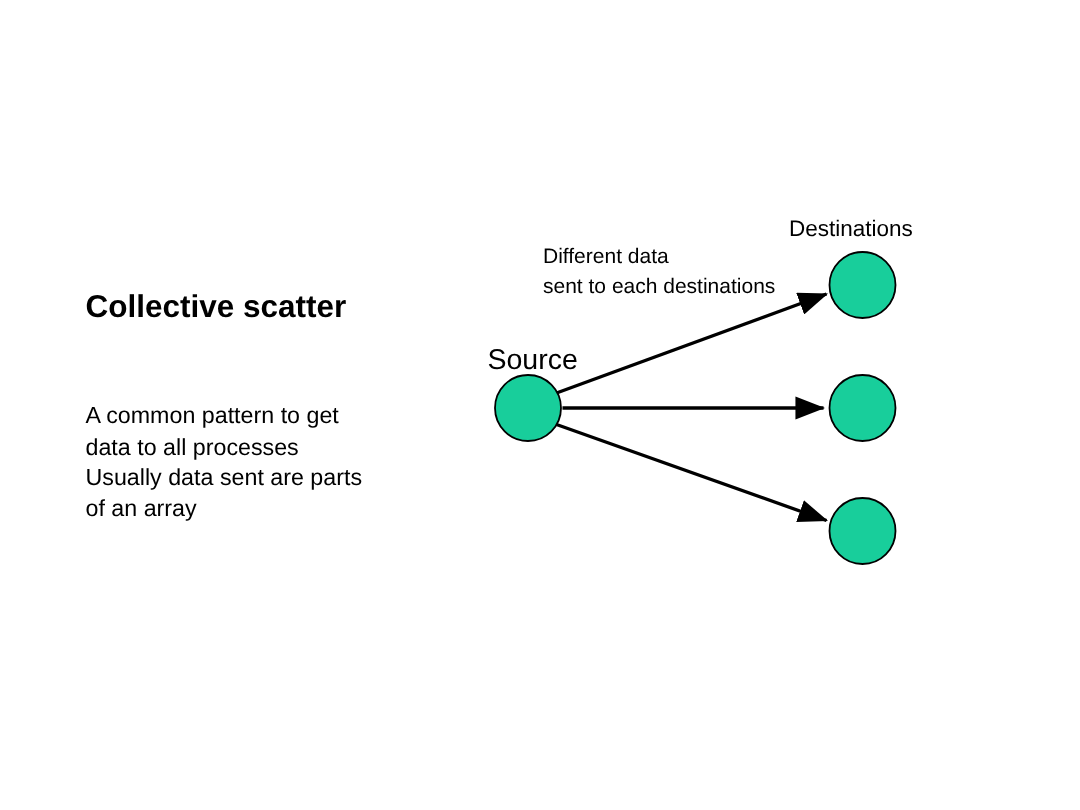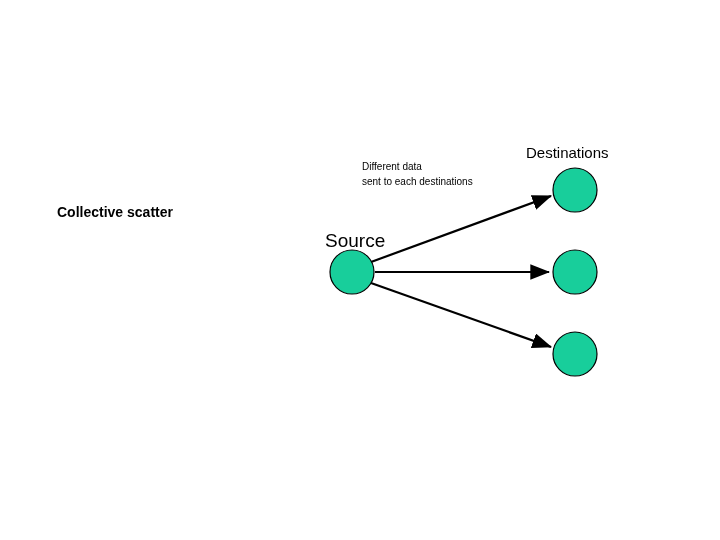--- a/index.html
+++ b/index.html
@@ -16,39 +16,39 @@
     overflow: hidden;
   }
   .txt {
     position: absolute;
     color: #000000;
     white-space: pre;
     line-height: 1.22;
   }
   #title-collective-scatter {
     left: 57px;
-    top: 204px;
-    font-size: 14px;
+    top: 192px;
+    font-size: 21px;
     font-weight: bold;
   }
   #body-text {
     left: 57px;
     top: 268px;
     font-size: 15.5px;
     line-height: 1.33;
   }
   #label-destinations {
     left: 526px;
     top: 144px;
     font-size: 15px;
   }
   #label-different-data {
     left: 362px;
     top: 160px;
-    font-size: 10px;
+    font-size: 14px;
     line-height: 1.45;
   }
   #label-source {
     left: 325px;
     top: 229px;
     font-size: 19px;
   }
   #page-number {
     left: 690px;
     top: 518px;
@@ -87,16 +87,20 @@
 
   <div class="txt" id="label-destinations">Destinations</div>
 
   <div class="txt" id="label-different-data">Different data
 sent to each destinations</div>
 
   <div class="txt" id="label-source">Source</div>
 
   <div class="txt" id="title-collective-scatter">Collective scatter</div>
 
+  <div class="txt" id="body-text">A common pattern to get
+data to all processes
+Usually data sent are parts
+of an array</div>
 
   <div class="txt" id="page-number">4.5</div>
 
 </div>
 
 </body></html>

